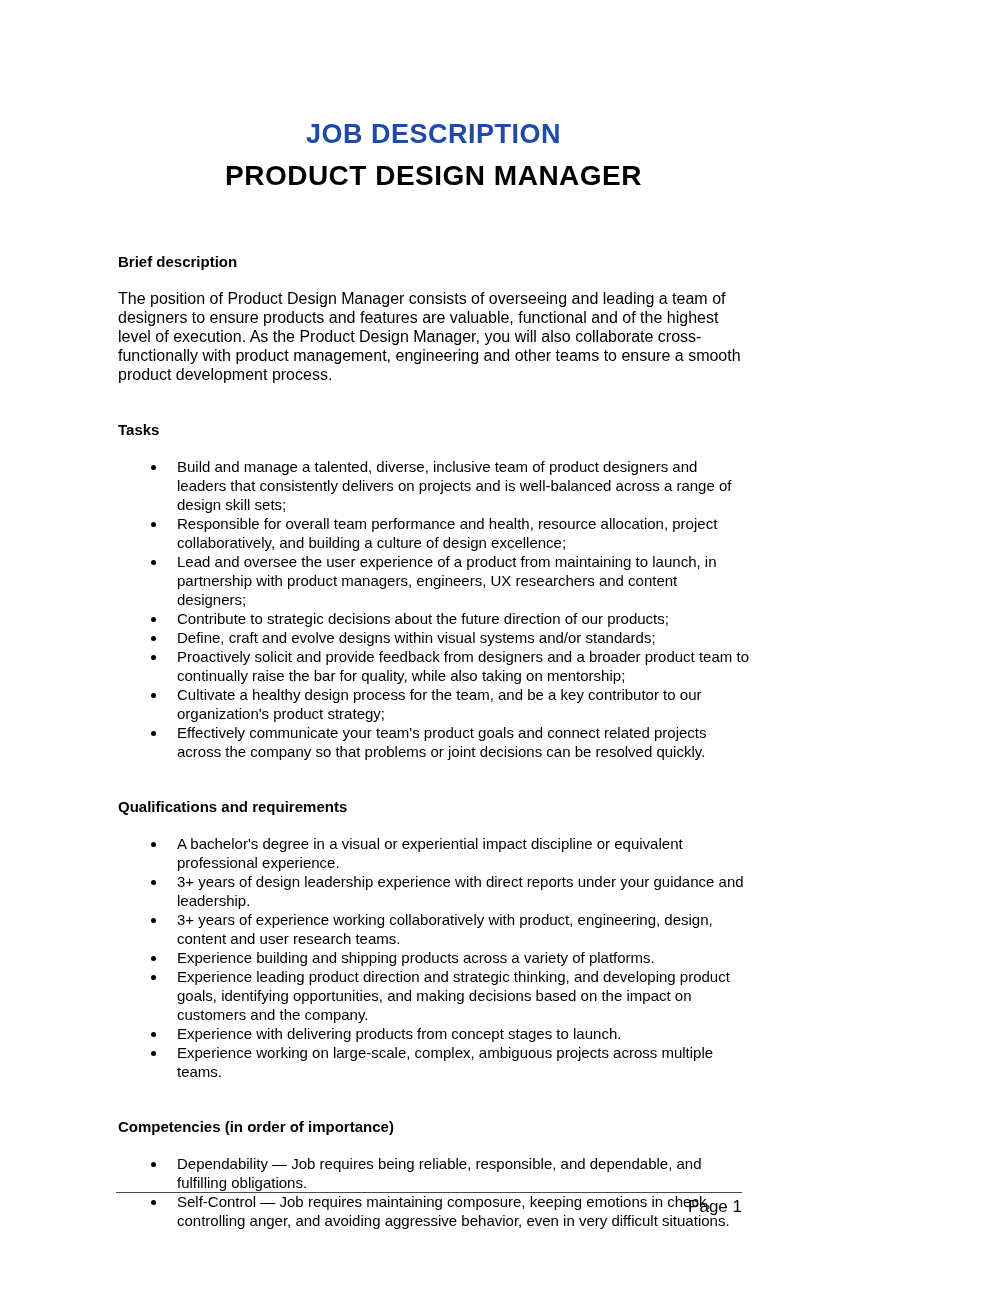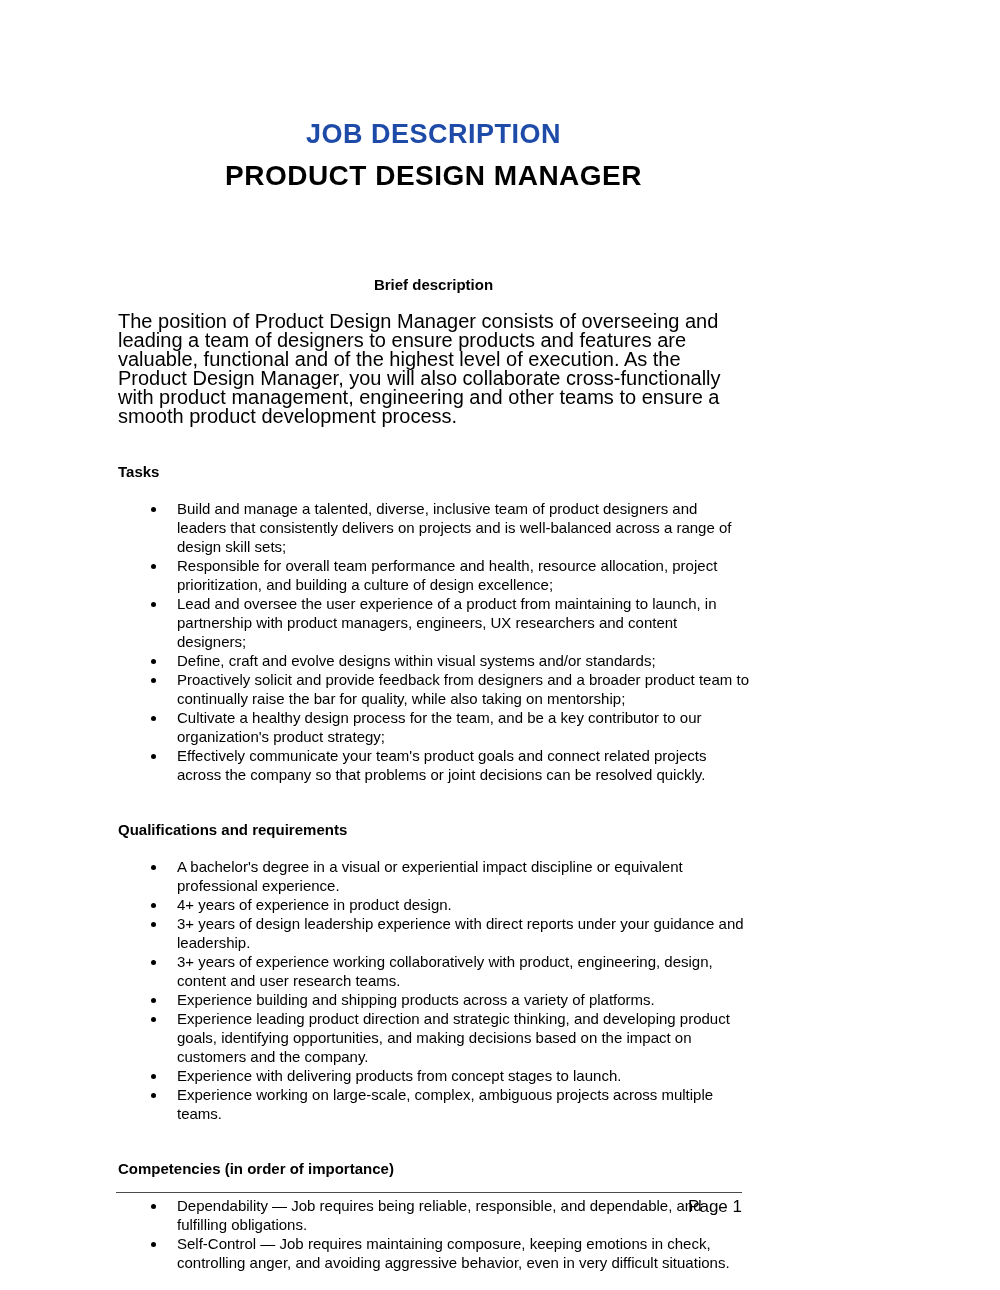--- a/index.html
+++ b/index.html
@@ -35,25 +35,24 @@
     color: #000000;
     letter-spacing: 0.5px;
   }
   .section-heading {
     font-size: 15px;
     font-weight: bold;
     line-height: 19px;
     margin-top: 36px;
   }
   .section-heading.first {
-    margin-top: 83px;
-    text-align: center;
+    margin-top: 60px;
   }
   .body-paragraph {
-    font-size: 20px;
+    font-size: 16px;
     line-height: 19px;
     margin: 18px 0 0 0;
   }
   .bullet-list {
     list-style: none;
     margin: 18px 0 0 0;
     padding: 0 0 0 59px;
     font-size: 15px;
     line-height: 19px;
   }
@@ -96,31 +95,31 @@
 <div class="page">
   <h1 class="title-blue" style="color: rgb(30, 75, 168);">JOB DESCRIPTION</h1>
   <h2 class="title-black">PRODUCT DESIGN MANAGER</h2>
 
   <div id="sections">
       <div class="section-heading first">Brief description</div>
       <p class="body-paragraph">The position of Product Design Manager consists of overseeing and leading a team of designers to ensure products and features are valuable, functional and of the highest level of execution. As the Product Design Manager, you will also collaborate cross-functionally with product management, engineering and other teams to ensure a smooth product development process.</p>
       <div class="section-heading">Tasks</div>
       <ul class="bullet-list">
         <li>Build and manage a talented, diverse, inclusive team of product designers and leaders that consistently delivers on projects and is well-balanced across a range of design skill sets;</li>
-        <li>Responsible for overall team performance and health, resource allocation, project prioritization, and building a culture of design excellence;</li>
+        <li>Responsible for overall team performance and health, resource allocation, project collaboratively, and building a culture of design excellence;</li>
         <li>Lead and oversee the user experience of a product from maintaining to launch, in partnership with product managers, engineers, UX researchers and content designers;</li>
+        <li>Contribute to strategic decisions about the future direction of our products;</li>
         <li>Define, craft and evolve designs within visual systems and/or standards;</li>
         <li>Proactively solicit and provide feedback from designers and a broader product team to continually raise the bar for quality, while also taking on mentorship;</li>
         <li>Cultivate a healthy design process for the team, and be a key contributor to our organization's product strategy;</li>
         <li>Effectively communicate your team's product goals and connect related projects across the company so that problems or joint decisions can be resolved quickly.</li>
       </ul>
       <div class="section-heading">Qualifications and requirements</div>
       <ul class="bullet-list">
         <li>A bachelor's degree in a visual or experiential impact discipline or equivalent professional experience.</li>
-        <li>4+ years of experience in product design.</li>
         <li>3+ years of design leadership experience with direct reports under your guidance and leadership.</li>
         <li>3+ years of experience working collaboratively with product, engineering, design, content and user research teams.</li>
         <li>Experience building and shipping products across a variety of platforms.</li>
         <li>Experience leading product direction and strategic thinking, and developing product goals, identifying opportunities, and making decisions based on the impact on customers and the company.</li>
         <li>Experience with delivering products from concept stages to launch.</li>
         <li>Experience working on large-scale, complex, ambiguous projects across multiple teams.</li>
       </ul>
       <div class="section-heading">Competencies (in order of importance)</div>
       <ul class="bullet-list">
         <li>Dependability — Job requires being reliable, responsible, and dependable, and fulfilling obligations.</li>

